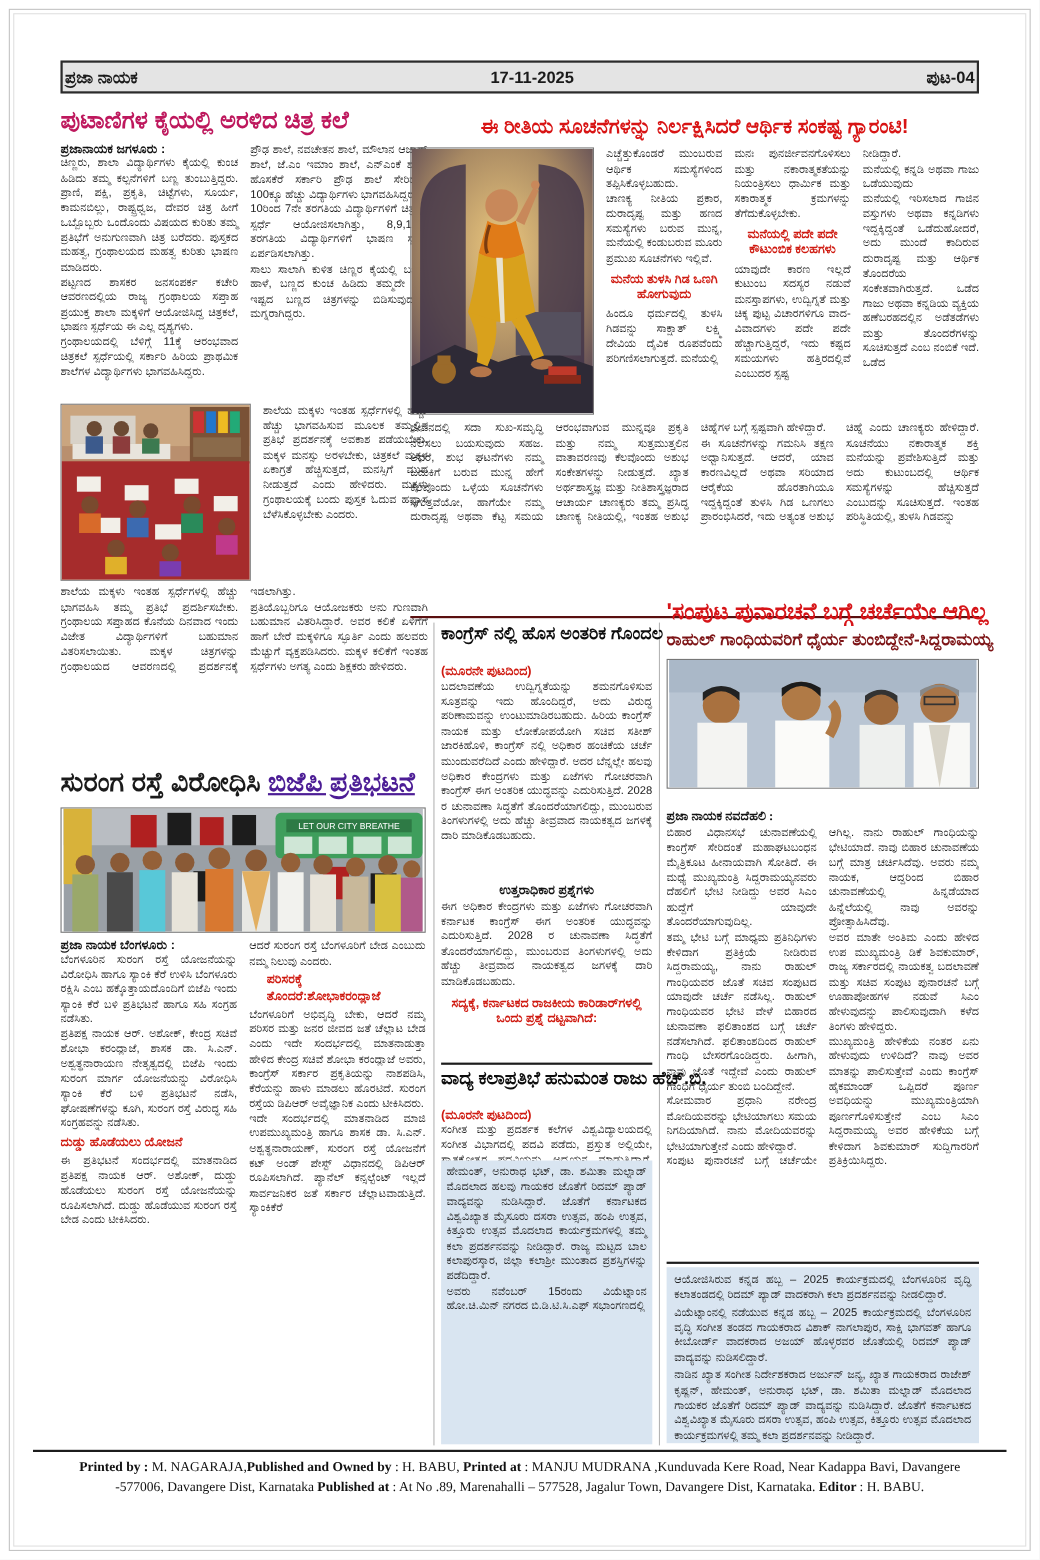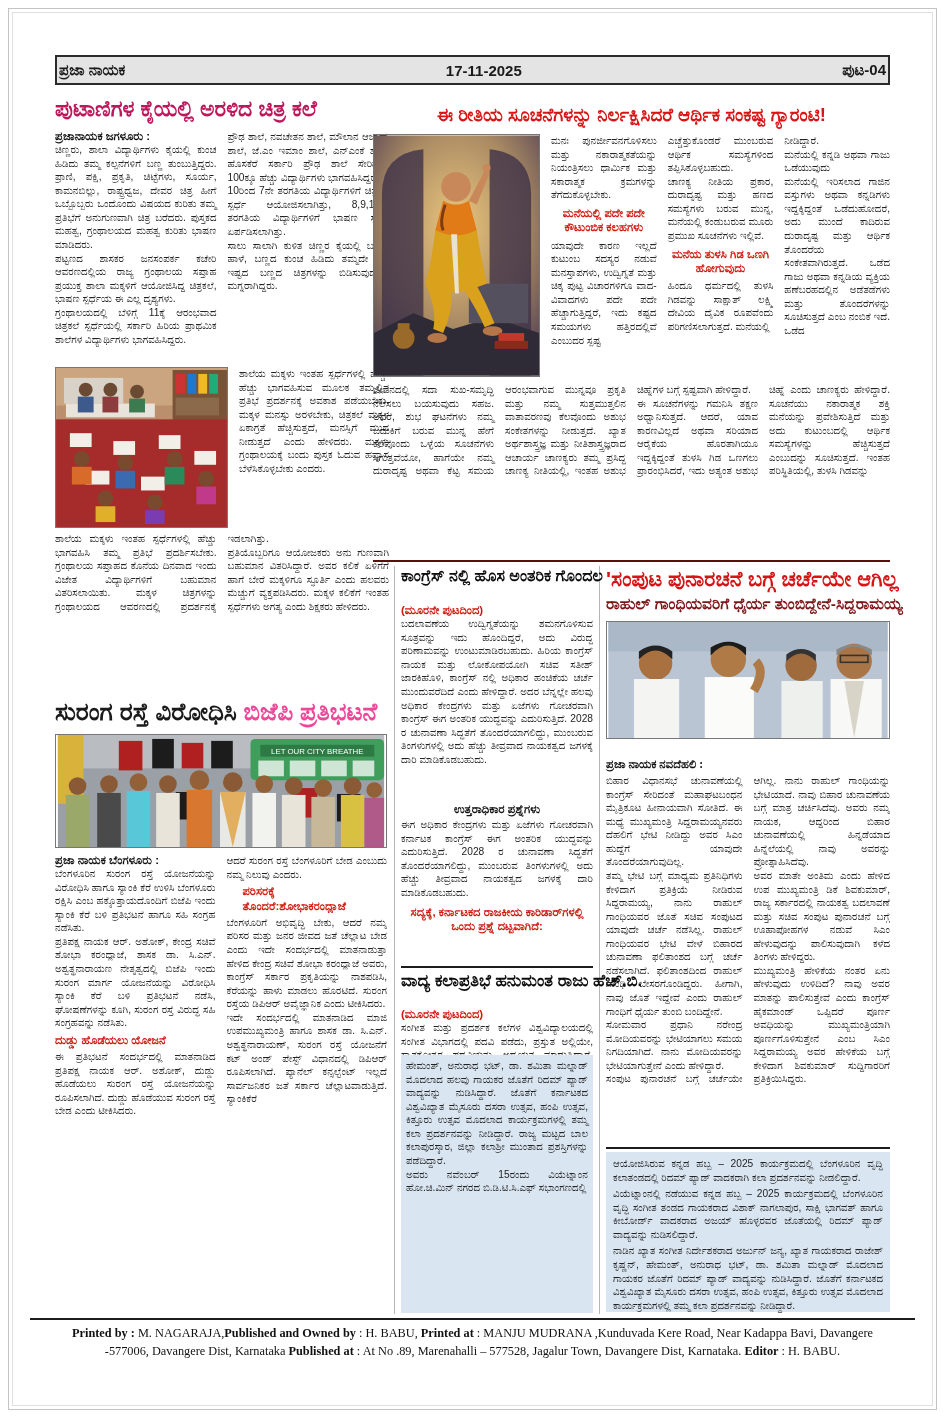--- a/index.html
+++ b/index.html
@@ -21,21 +21,21 @@
   .colwrap4{column-count:4;column-gap:11px;}
   .flexrow{display:flex;gap:11px;}
   .fcol{flex:1;}
 
   .h-red-big{font-size:27px;font-weight:bold;color:#e01010;text-shadow:2.5px 2.5px 0 #141414;
         letter-spacing:.5px;white-space:nowrap;}
   .h-red-sub{font-size:18.5px;font-weight:bold;color:#d81414;text-align:center;white-space:nowrap;}
   .h-red{font-size:22px;font-weight:bold;color:#be185d;white-space:nowrap;}
   .h-black{font-size:16px;font-weight:bold;color:#0d0d0d;white-space:nowrap;}
   .h-mixed{font-size:24.5px;font-weight:bold;white-space:nowrap;}
-  .h-mixed .orange{color:#ec4899;}
+  .h-mixed .orange{color:#4c1d95;text-decoration:underline;}
   .h4-red{font-size:21px;font-weight:bold;color:#d61418;white-space:nowrap;}
   .h4-sub{font-size:15.5px;font-weight:bold;color:#7d1416;text-align:center;white-space:nowrap;}
   .boxhead{font-size:16.5px;font-weight:bold;color:#0d0d0d;white-space:nowrap;}
 
   .bluebg{background:#d9e5f1;}
   .vsep{position:absolute;width:1px;background:#b5b5b5;}
   .hsep-dark{position:absolute;height:2px;background:#5a0f0f;}
   .hsep-black{position:absolute;height:2px;background:#1c1c1c;}
 
   .photoframe{border:1px solid #777;box-sizing:border-box;display:block;}
@@ -143,30 +143,30 @@
         <ellipse cx="64" cy="205" rx="10" ry="5" fill="#b5764a"></ellipse>
         <ellipse cx="120" cy="198" rx="10" ry="5" fill="#b5764a"></ellipse>
         <path d="M72 70 Q66 88 70 96" stroke="#7a3c10" stroke-width="3" fill="none"></path>
         <circle cx="30" cy="205" r="11" fill="#9a6a2a"></circle>
           <rect x="24" y="190" width="12" height="8" fill="#9a6a2a"></rect>
         <rect x="122" y="208" width="34" height="8" fill="#8a2a1a"></rect>
         <rect x="126" y="200" width="26" height="8" fill="#c0392a"></rect>
       </svg>
       <div class="flexrow" style="flex:1;height:243px;overflow:hidden;">
         <div class="fcol">
-          <div class="jtext">ಮನಃ ಪುನರ್ಜೀವನಗೊಳಿಸಲು ಮತ್ತು ನಕಾರಾತ್ಮಕತೆಯನ್ನು ನಿಯಂತ್ರಿಸಲು ಧಾರ್ಮಿಕ ಮತ್ತು ಸಕಾರಾತ್ಮಕ ಕ್ರಮಗಳನ್ನು ತೆಗೆದುಕೊಳ್ಳಬೇಕು.</div>
-          <div class="redsub center" style="margin:4px 0;">ಮನೆಯಲ್ಲಿ ಪದೇ ಪದೇ ಕೌಟುಂಬಿಕ ಕಲಹಗಳು</div>
-          <div class="jtext">ಯಾವುದೇ ಕಾರಣ ಇಲ್ಲದೆ ಕುಟುಂಬ ಸದಸ್ಯರ ನಡುವೆ ಮನಸ್ತಾಪಗಳು, ಉದ್ವಿಗ್ನತೆ ಮತ್ತು ಚಿಕ್ಕ ಪುಟ್ಟ ವಿಚಾರಗಳಿಗೂ ವಾದ-ವಿವಾದಗಳು ಪದೇ ಪದೇ ಹೆಚ್ಚಾಗುತ್ತಿದ್ದರೆ, ಇದು ಕಷ್ಟದ ಸಮಯಗಳು ಹತ್ತಿರದಲ್ಲಿವೆ ಎಂಬುದರ ಸ್ಪಷ್ಟ</div>
-        </div>
-        <div class="fcol">
           <div class="jtext">ಎಚ್ಚೆತ್ತುಕೊಂಡರೆ ಮುಂಬರುವ ಆರ್ಥಿಕ ಸಮಸ್ಯೆಗಳಿಂದ ತಪ್ಪಿಸಿಕೊಳ್ಳಬಹುದು.
 ಚಾಣಕ್ಯ ನೀತಿಯ ಪ್ರಕಾರ, ದುರಾದೃಷ್ಟ ಮತ್ತು ಹಣದ ಸಮಸ್ಯೆಗಳು ಬರುವ ಮುನ್ನ, ಮನೆಯಲ್ಲಿ ಕಂಡುಬರುವ ಮೂರು ಪ್ರಮುಖ ಸೂಚನೆಗಳು ಇಲ್ಲಿವೆ.</div>
           <div class="redsub center" style="margin:4px 0;">ಮನೆಯ ತುಳಸಿ ಗಿಡ ಒಣಗಿ ಹೋಗುವುದು</div>
           <div class="jtext">ಹಿಂದೂ ಧರ್ಮದಲ್ಲಿ ತುಳಸಿ ಗಿಡವನ್ನು ಸಾಕ್ಷಾತ್ ಲಕ್ಷ್ಮಿ ದೇವಿಯ ದೈವಿಕ ರೂಪವೆಂದು ಪರಿಗಣಿಸಲಾಗುತ್ತದೆ. ಮನೆಯಲ್ಲಿ</div>
         </div>
+        <div class="fcol">
+          <div class="jtext">ಮನಃ ಪುನರ್ಜೀವನಗೊಳಿಸಲು ಮತ್ತು ನಕಾರಾತ್ಮಕತೆಯನ್ನು ನಿಯಂತ್ರಿಸಲು ಧಾರ್ಮಿಕ ಮತ್ತು ಸಕಾರಾತ್ಮಕ ಕ್ರಮಗಳನ್ನು ತೆಗೆದುಕೊಳ್ಳಬೇಕು.</div>
+          <div class="redsub center" style="margin:4px 0;">ಮನೆಯಲ್ಲಿ ಪದೇ ಪದೇ ಕೌಟುಂಬಿಕ ಕಲಹಗಳು</div>
+          <div class="jtext">ಯಾವುದೇ ಕಾರಣ ಇಲ್ಲದೆ ಕುಟುಂಬ ಸದಸ್ಯರ ನಡುವೆ ಮನಸ್ತಾಪಗಳು, ಉದ್ವಿಗ್ನತೆ ಮತ್ತು ಚಿಕ್ಕ ಪುಟ್ಟ ವಿಚಾರಗಳಿಗೂ ವಾದ-ವಿವಾದಗಳು ಪದೇ ಪದೇ ಹೆಚ್ಚಾಗುತ್ತಿದ್ದರೆ, ಇದು ಕಷ್ಟದ ಸಮಯಗಳು ಹತ್ತಿರದಲ್ಲಿವೆ ಎಂಬುದರ ಸ್ಪಷ್ಟ</div>
+        </div>
         <div class="fcol jtext">ನೀಡಿದ್ದಾರೆ.
 ಮನೆಯಲ್ಲಿ ಕನ್ನಡಿ ಅಥವಾ ಗಾಜು ಒಡೆಯುವುದು
 ಮನೆಯಲ್ಲಿ ಇರಿಸಲಾದ ಗಾಜಿನ ವಸ್ತುಗಳು ಅಥವಾ ಕನ್ನಡಿಗಳು ಇದ್ದಕ್ಕಿದ್ದಂತೆ ಒಡೆದುಹೋದರೆ, ಅದು ಮುಂದೆ ಕಾದಿರುವ ದುರಾದೃಷ್ಟ ಮತ್ತು ಆರ್ಥಿಕ ತೊಂದರೆಯ ಸಂಕೇತವಾಗಿರುತ್ತದೆ. ಒಡೆದ ಗಾಜು ಅಥವಾ ಕನ್ನಡಿಯ ವ್ಯಕ್ತಿಯ ಹಣೆಬರಹದಲ್ಲಿನ ಅಡೆತಡೆಗಳು ಮತ್ತು ತೊಂದರೆಗಳನ್ನು ಸೂಚಿಸುತ್ತದೆ ಎಂಬ ನಂಬಿಕೆ ಇದೆ. ಒಡೆದ</div>
       </div>
     </div>
     <div class="colwrap4 jtext" style="margin-top:6px;height:142px;overflow:hidden;">ಜೀವನದಲ್ಲಿ ಸದಾ ಸುಖ-ಸಮೃದ್ಧಿ ನೆಲೆಸಲು ಬಯಸುವುದು ಸಹಜ. ಆದರೆ, ಶುಭ ಘಟನೆಗಳು ನಮ್ಮ ಬದುಕಿಗೆ ಬರುವ ಮುನ್ನ ಹೇಗೆ ಕೆಲವೊಂದು ಒಳ್ಳೆಯ ಸೂಚನೆಗಳು ಸಿಗುತ್ತವೆಯೋ, ಹಾಗೆಯೇ ನಮ್ಮ ದುರಾದೃಷ್ಟ ಅಥವಾ ಕೆಟ್ಟ ಸಮಯ ಆರಂಭವಾಗುವ ಮುನ್ನವೂ ಪ್ರಕೃತಿ ಮತ್ತು ನಮ್ಮ ಸುತ್ತಮುತ್ತಲಿನ ವಾತಾವರಣವು ಕೆಲವೊಂದು ಅಶುಭ ಸಂಕೇತಗಳನ್ನು ನೀಡುತ್ತದೆ. ಖ್ಯಾತ ಅರ್ಥಶಾಸ್ತ್ರಜ್ಞ ಮತ್ತು ನೀತಿಶಾಸ್ತ್ರಜ್ಞರಾದ ಆಚಾರ್ಯ ಚಾಣಕ್ಯರು ತಮ್ಮ ಪ್ರಸಿದ್ಧ ಚಾಣಕ್ಯ ನೀತಿಯಲ್ಲಿ, ಇಂತಹ ಅಶುಭ ಚಿಹ್ನೆಗಳ ಬಗ್ಗೆ ಸ್ಪಷ್ಟವಾಗಿ ಹೇಳಿದ್ದಾರೆ.
 ಈ ಸೂಚನೆಗಳನ್ನು ಗಮನಿಸಿ ತಕ್ಷಣ ಅಧ್ವಾನಿಸುತ್ತದೆ. ಆದರೆ, ಯಾವ ಕಾರಣವಿಲ್ಲದೆ ಅಥವಾ ಸರಿಯಾದ ಆರೈಕೆಯ ಹೊರತಾಗಿಯೂ ಇದ್ದಕ್ಕಿದ್ದಂತೆ ತುಳಸಿ ಗಿಡ ಒಣಗಲು ಪ್ರಾರಂಭಿಸಿದರೆ, ಇದು ಅತ್ಯಂತ ಅಶುಭ ಚಿಹ್ನೆ ಎಂದು ಚಾಣಕ್ಯರು ಹೇಳಿದ್ದಾರೆ. ಸೂಚನೆಯು ನಕಾರಾತ್ಮಕ ಶಕ್ತಿ ಮನೆಯನ್ನು ಪ್ರವೇಶಿಸುತ್ತಿದೆ ಮತ್ತು ಅದು ಕುಟುಂಬದಲ್ಲಿ ಆರ್ಥಿಕ ಸಮಸ್ಯೆಗಳನ್ನು ಹೆಚ್ಚಿಸುತ್ತದೆ ಎಂಬುದನ್ನು ಸೂಚಿಸುತ್ತದೆ. ಇಂತಹ ಪರಿಸ್ಥಿತಿಯಲ್ಲಿ, ತುಳಸಿ ಗಿಡವನ್ನು</div>
   </div>
   <div class="hsep-dark" style="left:373px;top:560px;width:517px;"></div>
 
@@ -188,21 +188,21 @@
   <div class="abs" style="left:401px;top:971px;width:192px;">
     <div class="boxhead">ವಾದ್ಯ ಕಲಾಪ್ರತಿಭೆ ಹನುಮಂತ ರಾಜು ಹೆಚ್.ಬಿ.</div>
     <div class="jtext" style="margin-top:3px;height:62px;overflow:hidden;">
       <span class="redsub">(ಮೂರನೇ ಪುಟದಿಂದ)</span>
       <span style="white-space:pre-line;">ಸಂಗೀತ ಮತ್ತು ಪ್ರದರ್ಶಕ ಕಲೆಗಳ ವಿಶ್ವವಿದ್ಯಾಲಯದಲ್ಲಿ ಸಂಗೀತ ವಿಭಾಗದಲ್ಲಿ ಪದವಿ ಪಡೆದು, ಪ್ರಸ್ತುತ ಅಲ್ಲಿಯೇ, ಸ್ನಾತಕೋತ್ತರ ಪದವಿಯನ್ನು ಅಧ್ಯಯನ ಮಾಡುತ್ತಿದ್ದಾರೆ. ಇವರು ಬಾಲ್ಯದಿಂದಲೂ</span>
     </div>
     <div class="jtext bluebg" style="height:258px;overflow:hidden;padding:4px 5px;box-sizing:border-box;">ಹೇಮಂತ್, ಅನುರಾಧ ಭಟ್, ಡಾ. ಶಮಿತಾ ಮಲ್ನಾಡ್ ಮೊದಲಾದ ಹಲವು ಗಾಯಕರ ಜೊತೆಗೆ ರಿದಮ್ ಪ್ಯಾಡ್ ವಾದ್ಯವನ್ನು ನುಡಿಸಿದ್ದಾರೆ. ಜೊತೆಗೆ ಕರ್ನಾಟಕದ ವಿಶ್ವವಿಖ್ಯಾತ ಮೈಸೂರು ದಸರಾ ಉತ್ಸವ, ಹಂಪಿ ಉತ್ಸವ, ಕಿತ್ತೂರು ಉತ್ಸವ ಮೊದಲಾದ ಕಾರ್ಯಕ್ರಮಗಳಲ್ಲಿ ತಮ್ಮ ಕಲಾ ಪ್ರದರ್ಶನವನ್ನು ನೀಡಿದ್ದಾರೆ. ರಾಜ್ಯ ಮಟ್ಟದ ಬಾಲ ಕಲಾಪುರಸ್ಕಾರ, ಜಿಲ್ಲಾ ಕಲಾಶ್ರೀ ಮುಂತಾದ ಪ್ರಶಸ್ತಿಗಳನ್ನು ಪಡೆದಿದ್ದಾರೆ.
 ಅವರು ನವೆಂಬರ್ 15ರಂದು ವಿಯೆಟ್ನಾಂನ ಹೋ.ಚಿ.ಮಿನ್ ನಗರದ ಬಿ.ಡಿ.ಟಿ.ಸಿ.ಎಫ್ ಸಭಾಂಗಣದಲ್ಲಿ</div>
   </div>
 
-  <div class="abs" style="left:606px;top:567px;width:284px;">
+  <div class="abs" style="left:606px;top:545px;width:284px;">
     <div class="h4-red">'ಸಂಪುಟ ಪುನಾರಚನೆ ಬಗ್ಗೆ ಚರ್ಚೆಯೇ ಆಗಿಲ್ಲ</div>
     <div class="h4-sub" style="margin-top:4px;">ರಾಹುಲ್ ಗಾಂಧಿಯವರಿಗೆ ಧೈರ್ಯ ತುಂಬಿದ್ದೇನೆ-ಸಿದ್ದರಾಮಯ್ಯ</div>
 
     <svg class="photoframe" style="margin-top:8px;" width="284" height="118" viewBox="0 0 284 118">
       <rect width="284" height="118" fill="#b9c5d3"></rect>
       <rect x="0" y="0" width="284" height="30" fill="#aab8c8"></rect>
       <circle cx="48" cy="42" r="17" fill="#a9713f"></circle>
         <path d="M31 38 Q48 20 65 38 L65 30 Q48 18 31 30 Z" fill="#222"></path>
       <rect x="26" y="58" width="46" height="60" fill="#f4f4f2"></rect>
       <circle cx="122" cy="38" r="18" fill="#b07a46"></circle>

